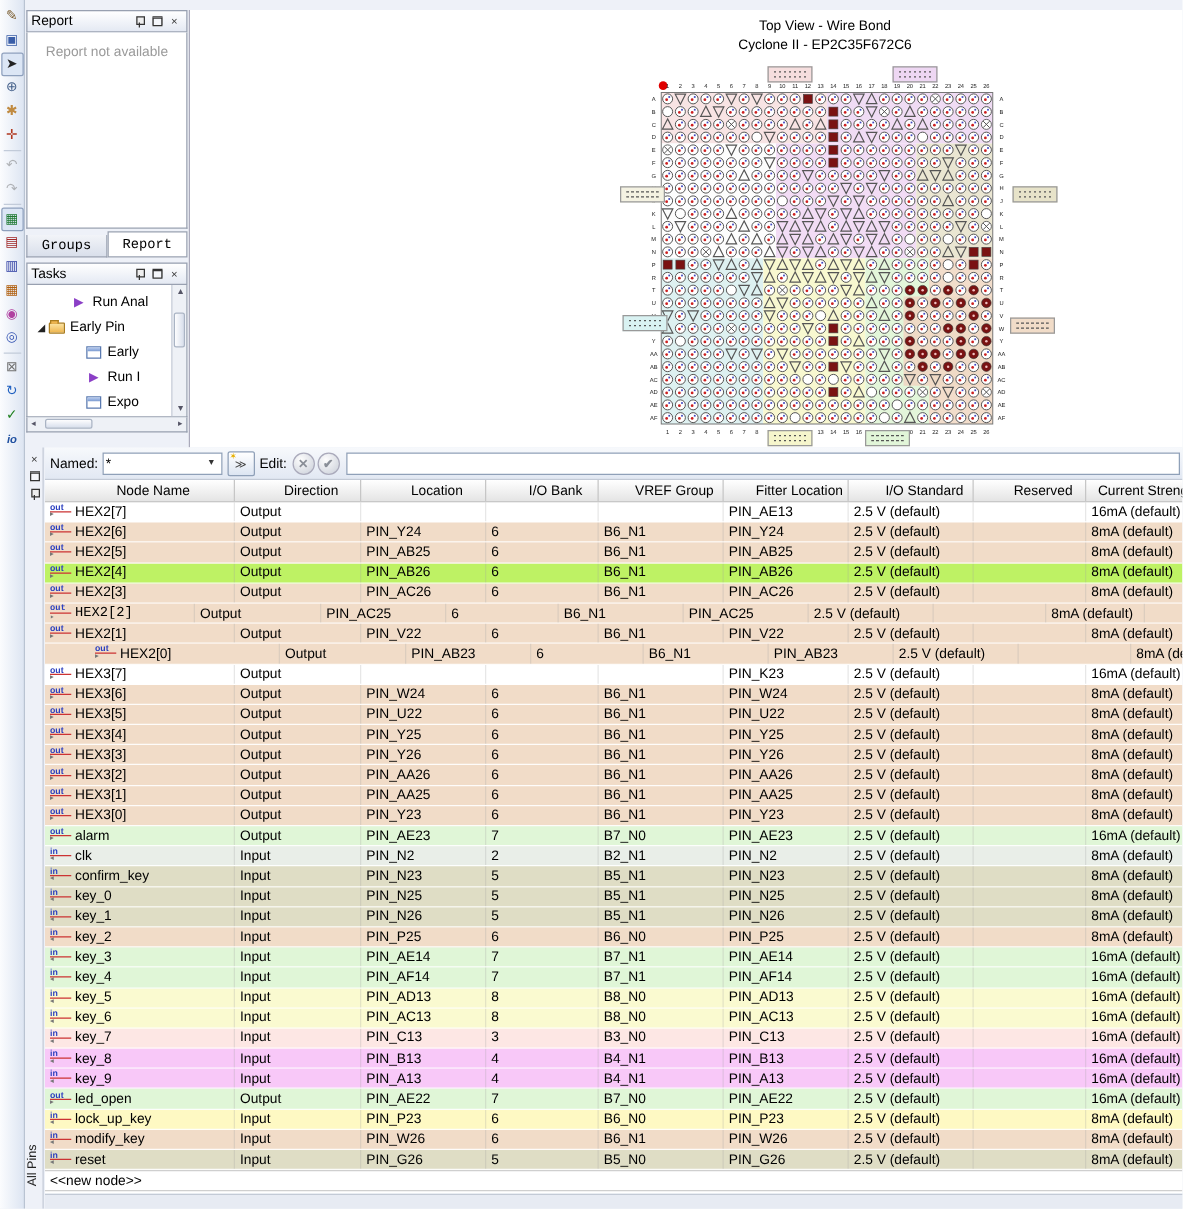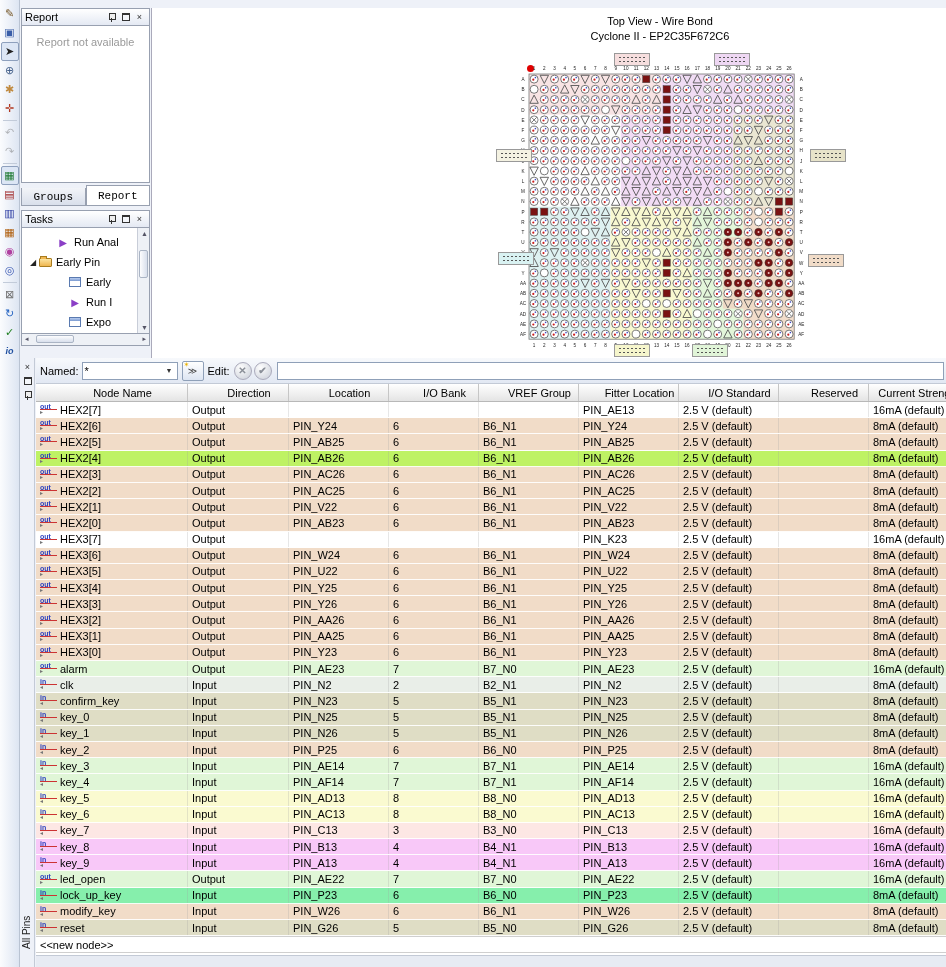--- a/index.html
+++ b/index.html
@@ -2187,21 +2187,21 @@
           <div class="tc" style="width: 101px;">Output</div>
           <div class="tc" style="width: 100px;">PIN_AC26</div>
           <div class="tc" style="width: 90px;">6</div>
           <div class="tc" style="width: 100px;">B6_N1</div>
           <div class="tc" style="width: 100px;">PIN_AC26</div>
           <div class="tc" style="width: 100px;">2.5 V (default)</div>
           <div class="tc" style="width: 90px;"></div>
           <div class="tc" style="width: 79px;">8mA (default)</div>
         </div>
         <div class="trow" style="background: rgb(241, 220, 200);">
-          <div class="tc" style="width: 152px;">
+          <div class="tc" style="width: 120px; font-family: Liberation Mono, monospace;">
             <span class="pin-ico">
               <b>out</b>
               <span>▸</span>
             </span>
             <span>HEX2[2]</span>
           </div>
           <div class="tc" style="width: 101px;">Output</div>
           <div class="tc" style="width: 100px;">PIN_AC25</div>
           <div class="tc" style="width: 90px;">6</div>
           <div class="tc" style="width: 100px;">B6_N1</div>
@@ -2220,21 +2220,21 @@
           </div>
           <div class="tc" style="width: 101px;">Output</div>
           <div class="tc" style="width: 100px;">PIN_V22</div>
           <div class="tc" style="width: 90px;">6</div>
           <div class="tc" style="width: 100px;">B6_N1</div>
           <div class="tc" style="width: 100px;">PIN_V22</div>
           <div class="tc" style="width: 100px;">2.5 V (default)</div>
           <div class="tc" style="width: 90px;"></div>
           <div class="tc" style="width: 79px;">8mA (default)</div>
         </div>
-        <div class="trow" style="background: rgb(241, 220, 200);">
+        <div class="trow" style="background: rgb(241, 220, 200); padding-left: 36px;">
           <div class="tc" style="width: 152px;">
             <span class="pin-ico">
               <b>out</b>
               <span>▸</span>
             </span>
             <span>HEX2[0]</span>
           </div>
           <div class="tc" style="width: 101px;">Output</div>
           <div class="tc" style="width: 100px;">PIN_AB23</div>
           <div class="tc" style="width: 90px;">6</div>
@@ -2611,21 +2611,21 @@
           </div>
           <div class="tc" style="width: 101px;">Output</div>
           <div class="tc" style="width: 100px;">PIN_AE22</div>
           <div class="tc" style="width: 90px;">7</div>
           <div class="tc" style="width: 100px;">B7_N0</div>
           <div class="tc" style="width: 100px;">PIN_AE22</div>
           <div class="tc" style="width: 100px;">2.5 V (default)</div>
           <div class="tc" style="width: 90px;"></div>
           <div class="tc" style="width: 79px;">16mA (default)</div>
         </div>
-        <div class="trow" style="background: #86efac;">
+        <div class="trow" style="background: #fef9c3;">
           <div class="tc" style="width: 152px;">
             <span class="pin-ico">
               <b>in</b>
               <span>◂</span>
             </span>
             <span>lock_up_key</span>
           </div>
           <div class="tc" style="width: 101px;">Input</div>
           <div class="tc" style="width: 100px;">PIN_P23</div>
           <div class="tc" style="width: 90px;">6</div>

